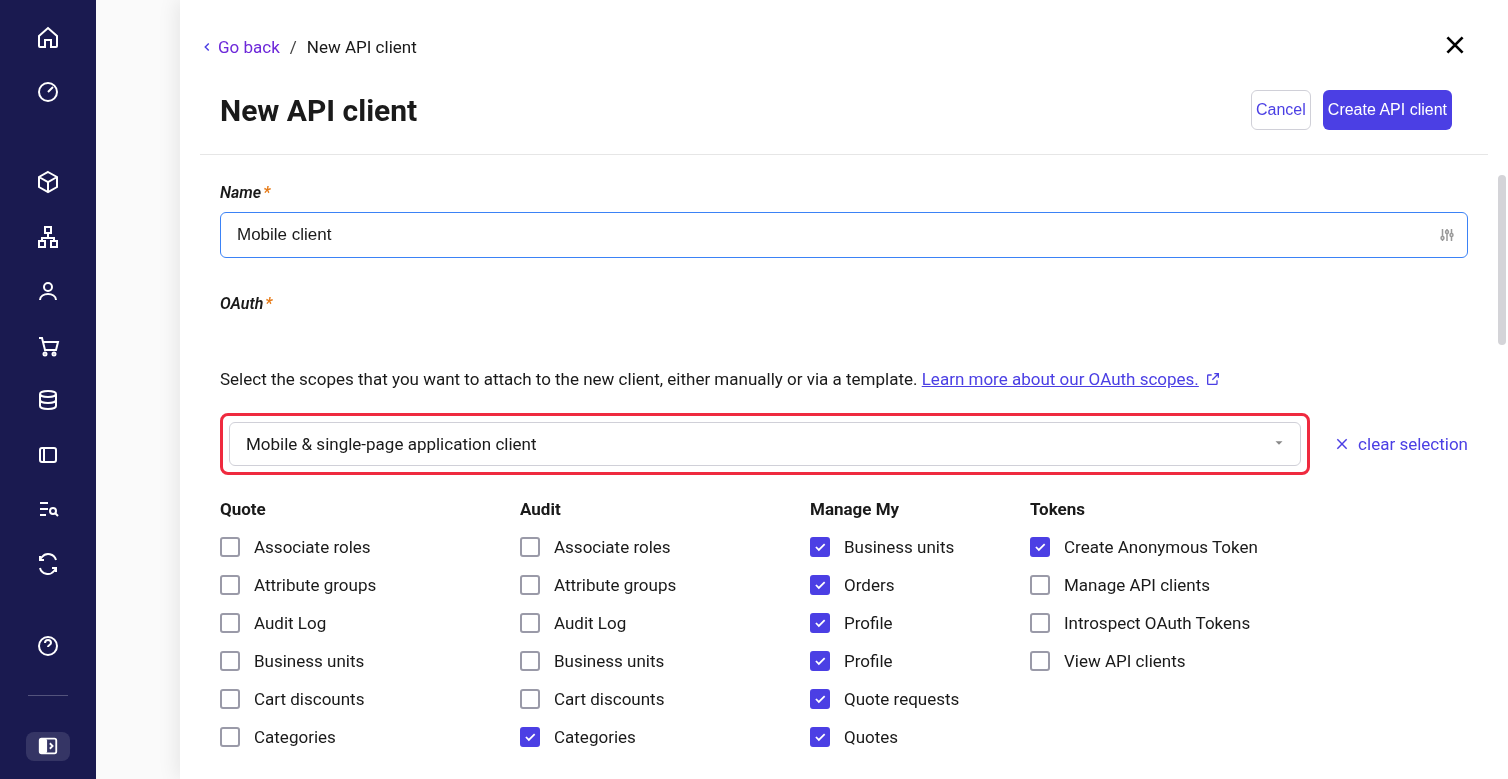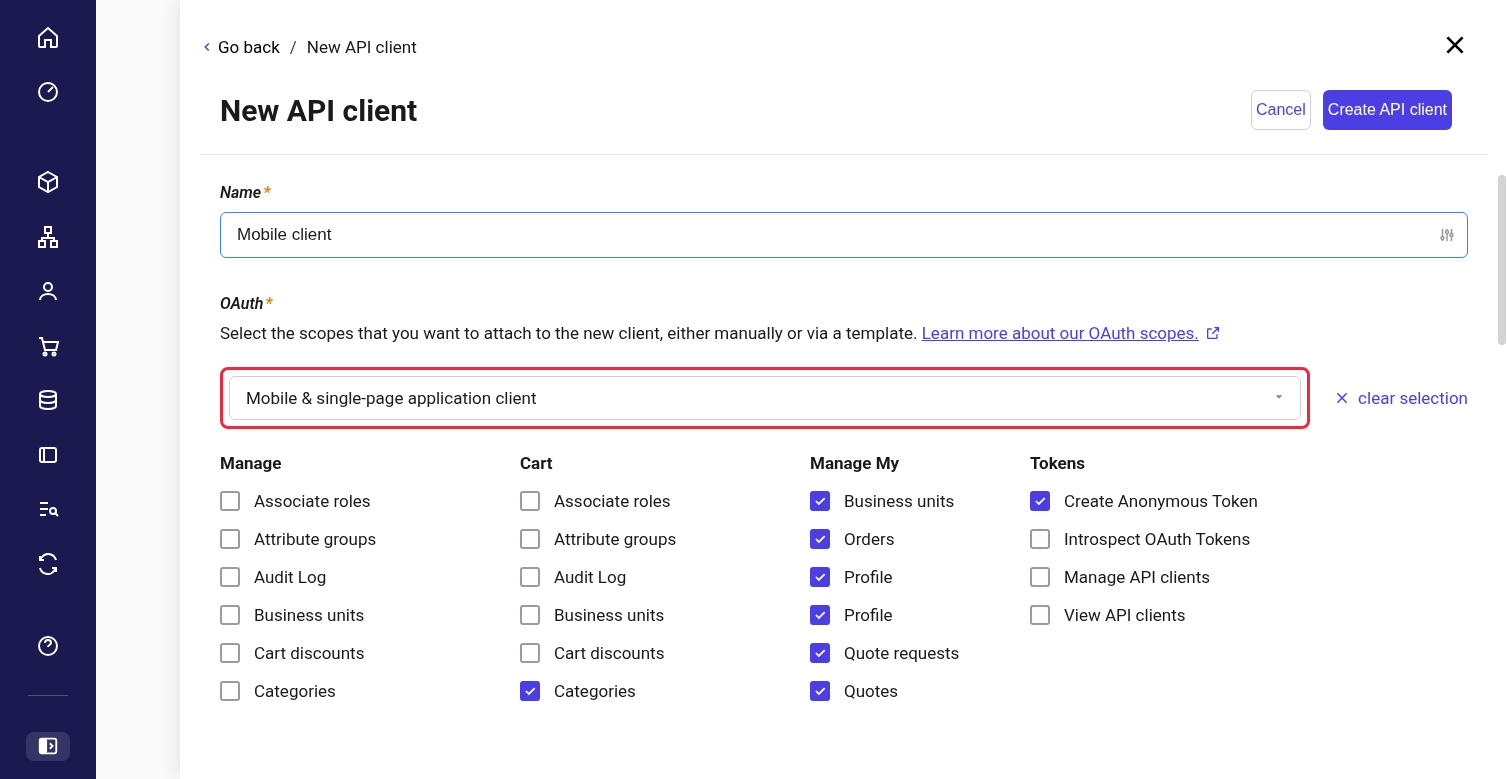--- a/index.html
+++ b/index.html
@@ -76,21 +76,21 @@
     justify-content: space-between;
     padding: 28px 36px 0 20px;
   }
   .breadcrumb {
     display: flex;
     align-items: center;
     gap: 10px;
     font-size: 17px;
   }
   .breadcrumb .back-link {
-    color: #000000;
+    color: #6d28d9;
     display: inline-flex; align-items: center; gap: 4px;
     cursor: pointer;
   }
   .breadcrumb .sep { color: #444; }
   .breadcrumb .current { color: #1a1a1a; }
   .close-btn {
     cursor: pointer;
     padding: 4px;
   }
   .close-btn svg { width: 26px; height: 26px; stroke: #000; stroke-width: 2.5; }
@@ -162,21 +162,21 @@
   .scopes-section { margin-top: 0; }
   .scopes-desc {
     font-size: 17px;
     color: #1a1a1a;
     margin-bottom: 24px;
   }
   .scopes-desc .link {
     color: #4b3fe4;
     text-decoration: underline;
     cursor: pointer;
-    display: inline-flex; align-items: center; gap: 6px;
+    display: inline-flex; align-items: center; gap: 6px; margin-top: 46px;
   }
   .scopes-desc .link svg { width: 16px; height: 16px; }
 
   .template-row {
     display: flex;
     align-items: center;
     gap: 24px;
     margin-bottom: 24px;
   }
   .dropdown-highlight {
@@ -415,21 +415,21 @@
         <span class="clear-selection">
           <svg viewBox="0 0 24 24" fill="none">
               <path d="M5 5l14 14M19 5L5 19"></path>
             </svg>
           <span>clear selection</span>
         </span>
       </div>
 
       <div class="scope-grid" id="scope-grid">
           <div class="scope-col">
-            <h4>Manage</h4>
+            <h4>Quote</h4>
             <div class="scope-item">
               <span class="cb"></span>
               <span>Associate roles</span>
             </div>
             <div class="scope-item">
               <span class="cb"></span>
               <span>Attribute groups</span>
             </div>
             <div class="scope-item">
               <span class="cb"></span>
@@ -442,21 +442,21 @@
             <div class="scope-item">
               <span class="cb"></span>
               <span>Cart discounts</span>
             </div>
             <div class="scope-item">
               <span class="cb"></span>
               <span>Categories</span>
             </div>
           </div>
           <div class="scope-col">
-            <h4>Cart</h4>
+            <h4>Audit</h4>
             <div class="scope-item">
               <span class="cb"></span>
               <span>Associate roles</span>
             </div>
             <div class="scope-item">
               <span class="cb"></span>
               <span>Attribute groups</span>
             </div>
             <div class="scope-item">
               <span class="cb"></span>
@@ -535,25 +535,25 @@
             <div class="scope-item">
               <span class="cb checked">
                 <svg viewBox="0 0 24 24">
                   <path d="M5 12l5 5L20 7"></path>
                 </svg>
               </span>
               <span>Create Anonymous Token</span>
             </div>
             <div class="scope-item">
               <span class="cb"></span>
+              <span>Manage API clients</span>
+            </div>
+            <div class="scope-item">
+              <span class="cb"></span>
               <span>Introspect OAuth Tokens</span>
-            </div>
-            <div class="scope-item">
-              <span class="cb"></span>
-              <span>Manage API clients</span>
             </div>
             <div class="scope-item">
               <span class="cb"></span>
               <span>View API clients</span>
             </div>
           </div>
         </div>
     </div>
 
   </div>

